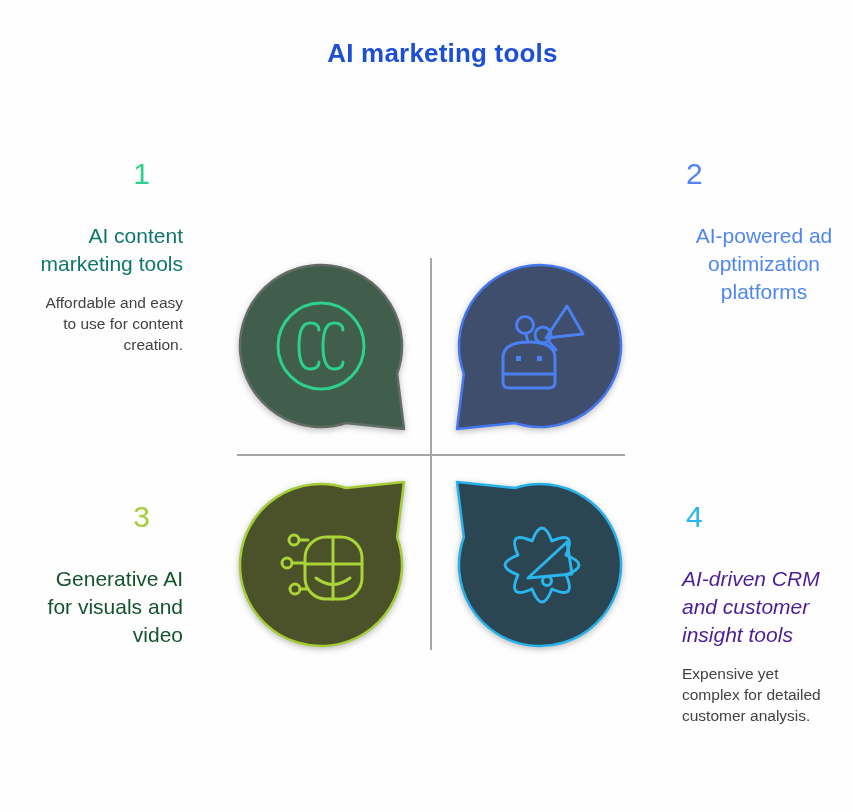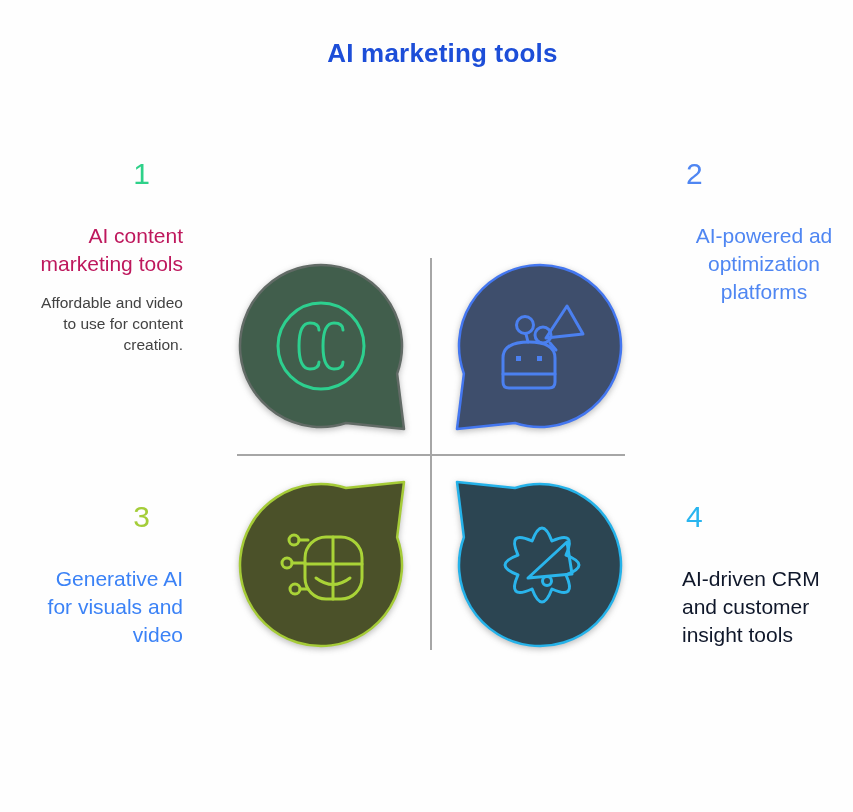--- a/index.html
+++ b/index.html
@@ -38,46 +38,49 @@
 
 <div class="page">
 
   <h1 class="title">AI marketing tools</h1>
 
   <div class="divider vertical"></div>
   <div class="divider horizontal"></div>
 
   <div class="section sec-left sec-top">
     <div class="num" style="color: rgb(46, 209, 137);">1</div>
-    <div class="heading" style="color: #be185d;">AI content
+    <div class="heading" style="color: #0f766e;">AI content
 marketing tools</div>
-    <div class="desc">Affordable and video
+    <div class="desc">Affordable and easy
 to use for content
 creation.</div>
   </div>
 
   <div class="section sec-right sec-top">
     <div class="num" style="color: rgb(79, 134, 242);">2</div>
     <div class="heading" style="color: rgb(79, 134, 242); text-align: center;">AI-powered ad
 optimization
 platforms</div>
   </div>
 
   <div class="section sec-left sec-bottom">
     <div class="num" style="color: rgb(164, 205, 57);">3</div>
-    <div class="heading" style="color: #3b82f6;">Generative AI
+    <div class="heading" style="color: #14532d;">Generative AI
 for visuals and
 video</div>
   </div>
 
   <div class="section sec-right sec-bottom">
     <div class="num" style="color: rgb(41, 181, 239);">4</div>
-    <div class="heading" style="color: #0f172a;">AI-driven CRM
+    <div class="heading" style="color: #4c1d95; font-style: italic;">AI-driven CRM
 and customer
 insight tools</div>
+    <div class="desc">Expensive yet
+complex for detailed
+customer analysis.</div>
   </div>
 
   <svg id="bubble-1" class="bubble" viewBox="-100 -100 200 200">
     <path d="M 76.1 27.7 A 81 81 0 1 0 25 77 L 83 83 Z" stroke-width="2.5" stroke-linejoin="round" fill="#415e4c" stroke="#626b66"></path>
     <g fill="none" stroke-width="3" stroke-linecap="round" stroke="#2dd08f">
       <circle cx="0" cy="0" r="43"></circle>
       <path d="M -2 -16 Q -2 -23 -11 -23 Q -22 -23 -22 0 Q -22 23 -11 23 Q -2 23 -2 16"></path>
       <path d="M 22 -16 Q 22 -23 13 -23 Q 2 -23 2 0 Q 2 23 13 23 Q 22 23 22 16"></path>
     </g>
   </svg>

